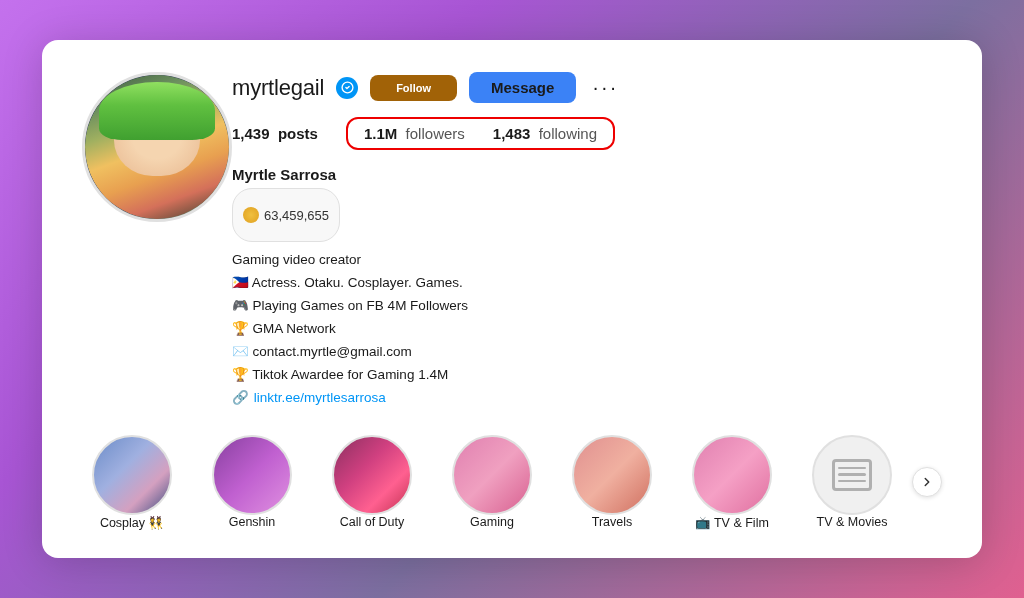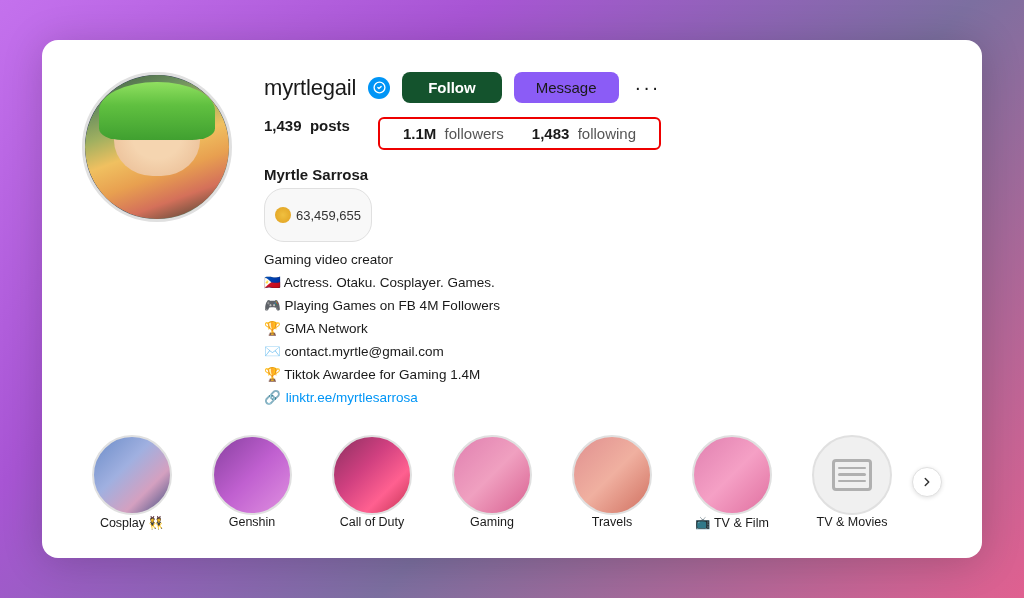--- a/index.html
+++ b/index.html
@@ -21,21 +21,20 @@
       width: 940px;
       min-height: 510px;
       padding: 32px 40px 28px 40px;
       box-shadow: 0 4px 40px rgba(0,0,0,0.18);
     }
 
     
     .profile-section {
       display: flex;
       align-items: flex-start;
-      gap: 32px;
     }
 
     .avatar-wrapper {
       flex-shrink: 0;
       width: 150px;
       height: 150px;
       border-radius: 50%;
       overflow: hidden;
       border: 3px solid #e0e0e0;
       background: linear-gradient(135deg, #2c3e50, #4a5568, #8b9467);
@@ -104,74 +103,74 @@
       justify-content: center;
       flex-shrink: 0;
     }
 
     .verified-badge svg {
       width: 13px;
       height: 13px;
     }
 
     .btn-follow {
-      background: #14532d;
+      background: #a16207;
       color: #ffffff;
       border: none;
       border-radius: 8px;
       padding: 7px 26px;
-      font-size: 15px;
+      font-size: 11px;
       font-weight: 600;
       cursor: pointer;
     }
 
     .btn-message {
-      background: #8b5cf6;
+      background: #3b82f6;
       color: #1a1a1a;
       border: none;
       border-radius: 8px;
       padding: 7px 22px;
       font-size: 15px;
-      font-weight: 400;
+      font-weight: 700;
       cursor: pointer;
     }
 
     .btn-more {
       background: none;
       border: none;
       font-size: 20px;
       color: #1a1a1a;
       cursor: pointer;
       letter-spacing: 2px;
       padding: 0 4px;
     }
 
     .stats-row {
       display: flex;
-      align-items: flex-start;
+      align-items: center;
       gap: 28px;
       margin-bottom: 16px;
     }
 
     .stat-posts {
       font-size: 15px;
       color: #1a1a1a;
     }
 
     .stat-posts span {
       font-weight: 700;
     }
 
     .stats-highlighted {
       display: flex;
       align-items: center;
       gap: 28px;
       border: 2.5px solid #e00;
-      border-radius: 6px;
-      padding: 6px 23px;
+      border-radius: 12px;
+      padding: 6px 16px;
     }
 
     .stat-item {
       font-size: 15px;
       color: #1a1a1a;
       white-space: nowrap;
     }
 
     .stat-item .stat-num {
       font-weight: 700;

